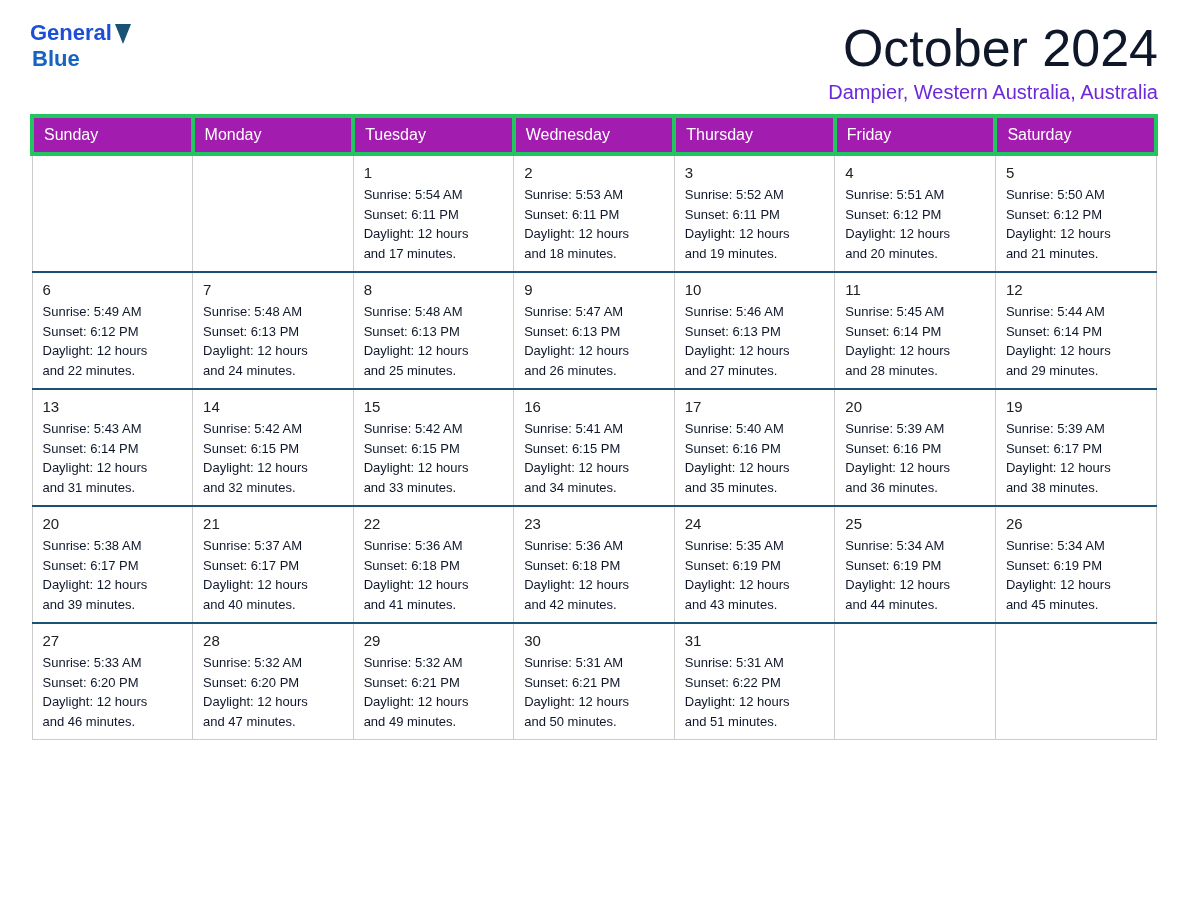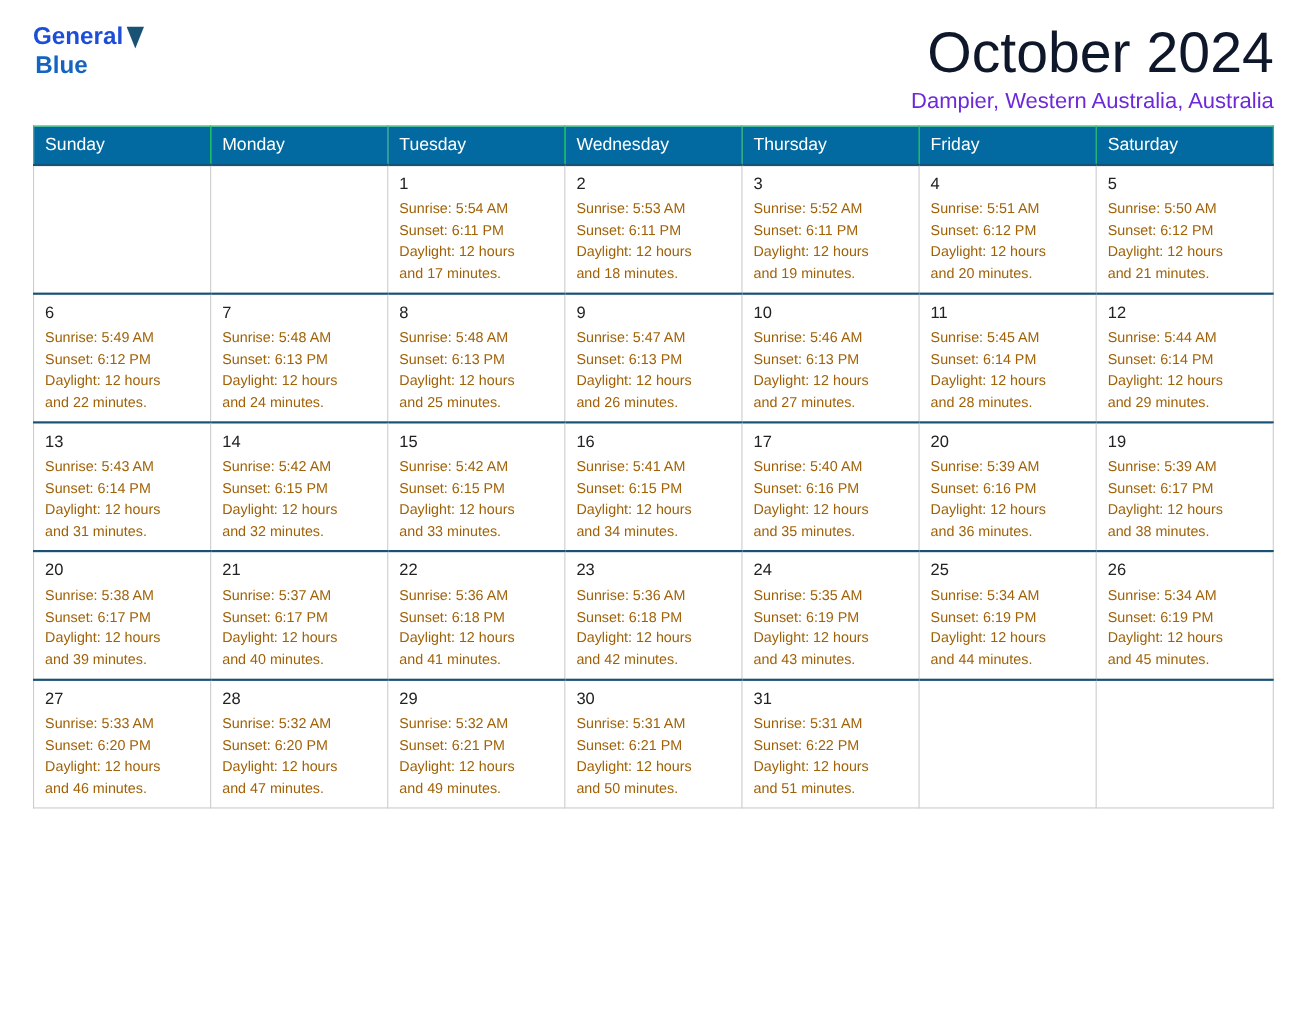--- a/index.html
+++ b/index.html
@@ -32,47 +32,47 @@
       font-size: 20px;
       color: #6d28d9;
       margin-top: 4px;
     }
     .calendar {
       width: 100%;
       border-collapse: collapse;
       margin-top: 10px;
     }
     .calendar th {
-      background-color: #0369a1;
+      background-color: #a21caf;
       color: #fff;
       text-align: left;
       padding: 8px 10px;
       font-size: 16px;
       font-weight: normal;
-      border: 1px solid #22c55e;
+      border: 4px solid #22c55e;
     }
     .calendar td {
       vertical-align: top;
       padding: 8px 10px;
       border: 1px solid #ccc;
       border-top: 2px solid #1a5276;
       font-size: 13.5px;
       color: #222;
       width: calc(100% / 7);
     }
     .day-num {
       font-size: 15px;
       font-weight: normal;
       margin-bottom: 4px;
       display: block;
     }
     .day-info {
       font-size: 13px;
       line-height: 1.5;
-      color: #a16207;
+      color: #0f172a;
     }
     .empty-cell {
       border: 1px solid #ccc;
       border-top: 2px solid #1a5276;
     }
     .logo-wrapper {
       display: flex;
       flex-direction: column;
     }
     .logo-line1 {

